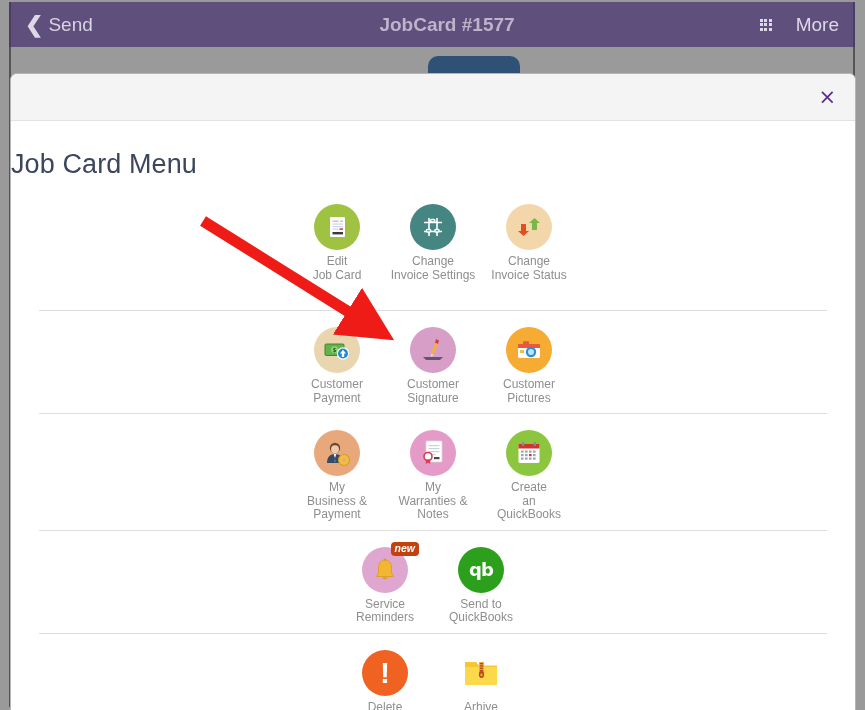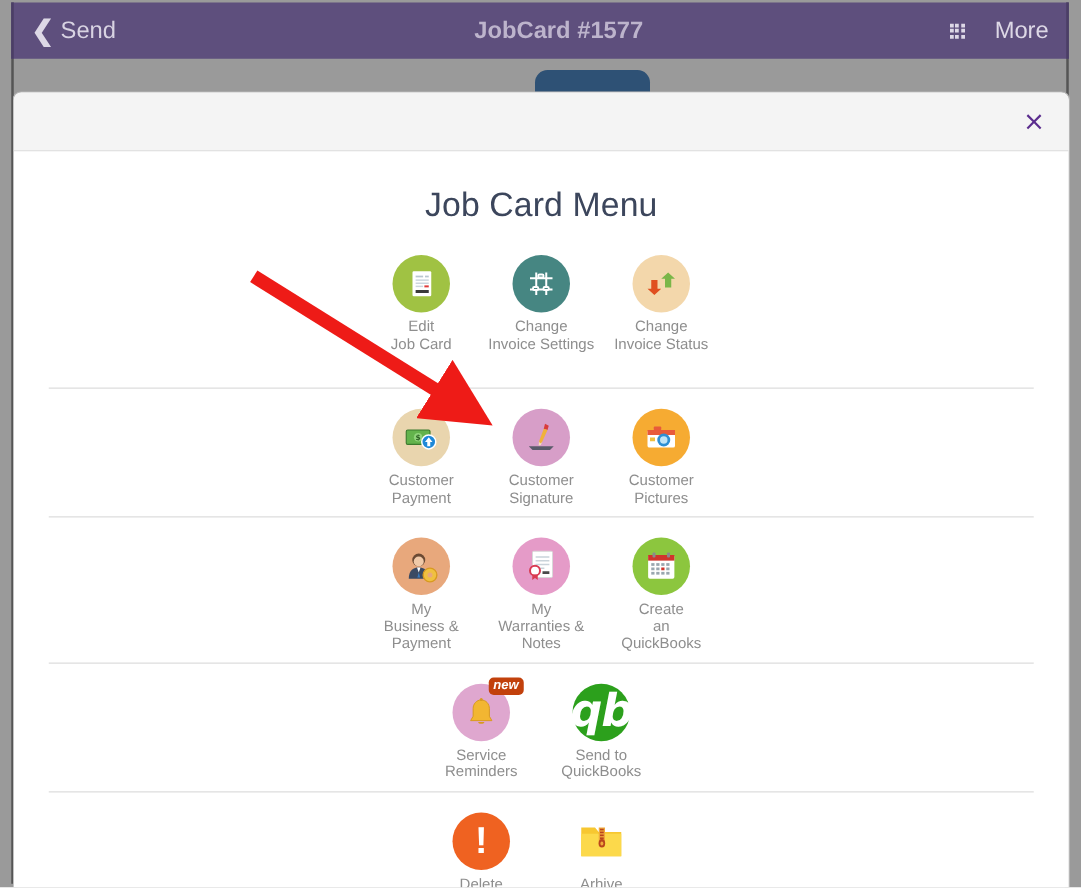--- a/index.html
+++ b/index.html
@@ -106,21 +106,20 @@
   .close-x {
     color: #5b2d8e;
     font-size: 21px;
     line-height: 1;
     font-family: "DejaVu Sans", sans-serif;
     cursor: pointer;
     background: none; border: none;
     padding: 0;
   }
   .modal-title {
-    text-align: center;
     color: #3c465c;
     font-size: 27px;
     padding-top: 28px;
     padding-bottom: 10px;
     letter-spacing: 0.1px;
   }
 
   .rows { padding: 0 28px; }
   .row {
     display: flex;
@@ -163,25 +162,24 @@
   .c-orange  { background: #f6ab32; }
   .c-peach   { background: #e8a87c; }
   .c-pink2   { background: #e59bc8; }
   .c-green2  { background: #8cc63e; }
   .c-pinklt  { background: #dfa7cf; }
   .c-qb      { background: #2ca01c; }
   .c-del     { background: #ef6221; }
   .c-none    { background: transparent; }
 
   .qb-text {
-    color:#fff; font-size: 36px; font-weight: bold;
+    color:#fff; font-size: 18px; font-weight: bold;
     font-family: "DejaVu Sans", sans-serif;
     letter-spacing: -1px;
     line-height: 1;
-    font-style: italic;
   }
   .bang {
     color:#fff; font-size: 30px; font-weight: bold; line-height: 1;
     font-family: "Liberation Sans", sans-serif;
   }
   .badge-new {
     position: absolute;
     right: -11px; top: -5px;
     background: #c2410c;
     color: #fff;

